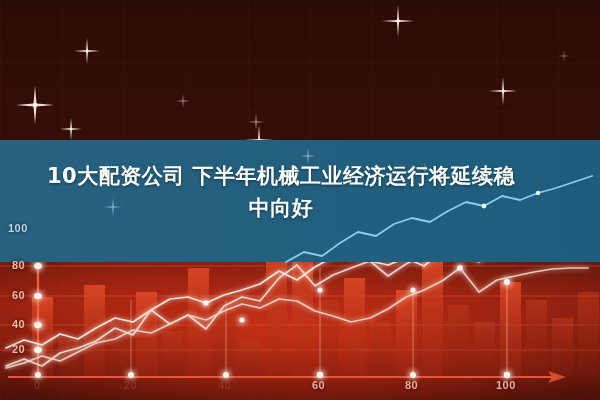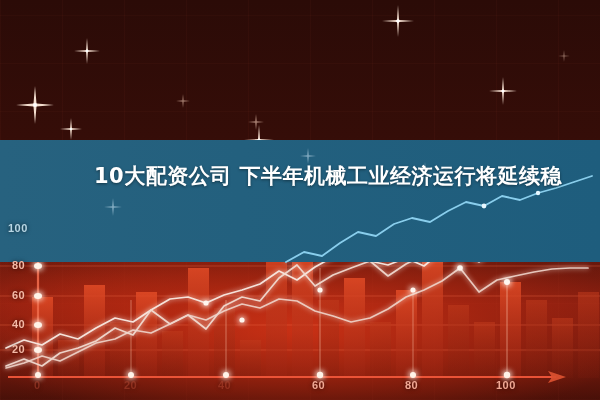--- a/index.html
+++ b/index.html
@@ -49,21 +49,21 @@
   }
   
   #chart-wrap{position:absolute;left:0;top:0;width:600px;height:400px;}
 
   
   .star{position:absolute;pointer-events:none;}
 
   
   #headline{
     position:absolute;left:0;top:160px;width:562px;
-    text-align:right;color:#fff;
+    text-align:center;color:#fff;
     font-size:21px;font-weight:bold;line-height:32px;
     letter-spacing:.5px;
     text-shadow:0 1px 3px rgba(0,0,0,.45);
     font-family:"DejaVu Sans","Liberation Sans",sans-serif;
   }
   #headline .ln{display:block;}
 
   
   .ytick{
     position:absolute;color:#f4b9a6;font-size:11px;font-weight:bold;
@@ -281,20 +281,21 @@
     </svg>
   </div>
   <div class="star" style="left:418px; top:162px;">
     <svg width="14" height="14" viewBox="0 0 14 14">
       <path d="M7 0 L7.7 6.3 L14 7 L7.7 7.7 L7 14 L6.3 7.7 L0 7 L6.3 6.3 Z" fill="#d8eefb" opacity=".45"></path>
     </svg>
   </div>
 
   <div id="headline">
     <span class="ln">10大配资公司 下半年机械工业经济运行将延续稳</span>
+    <span class="ln">中向好</span>
   </div>
 
   <div class="ytick top" style="left:8px;  top:222px;">100</div>
   <div class="ytick" style="left:12px; top:259px;">80</div>
   <div class="ytick" style="left:12px; top:289px;">60</div>
   <div class="ytick" style="left:12px; top:318px;">40</div>
   <div class="ytick" style="left:12px; top:343px;">20</div>
 
   <div class="xtick dim" style="left:34px;  top:379px;">0</div>
   <div class="xtick dim" style="left:124px; top:379px;">20</div>

